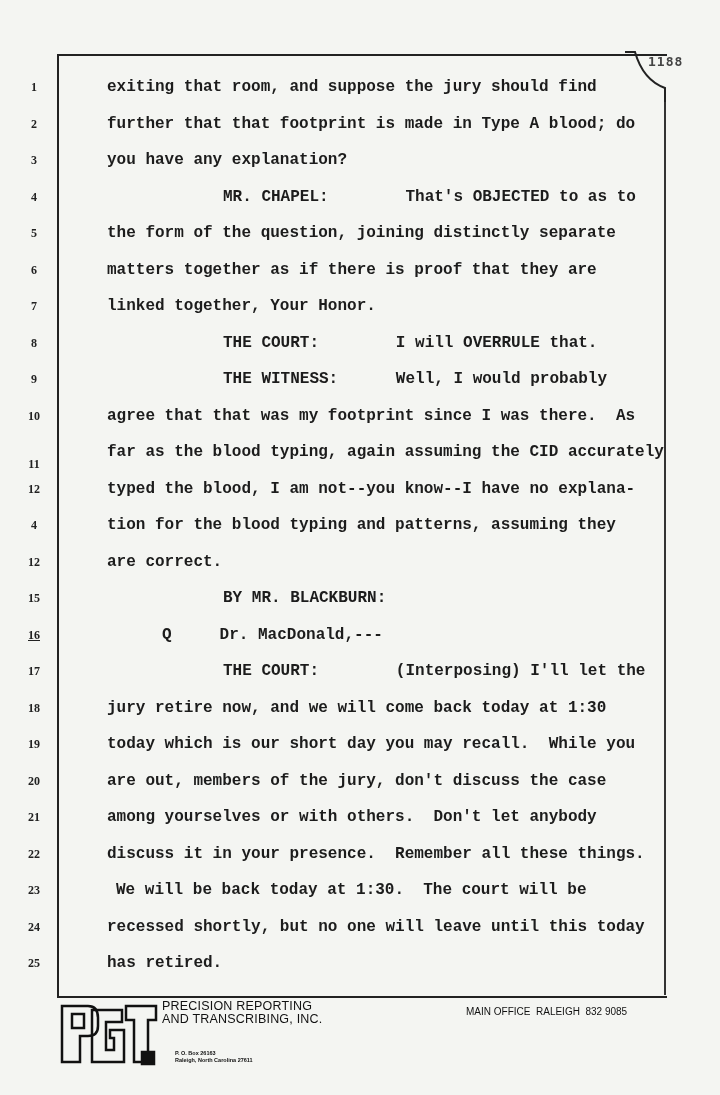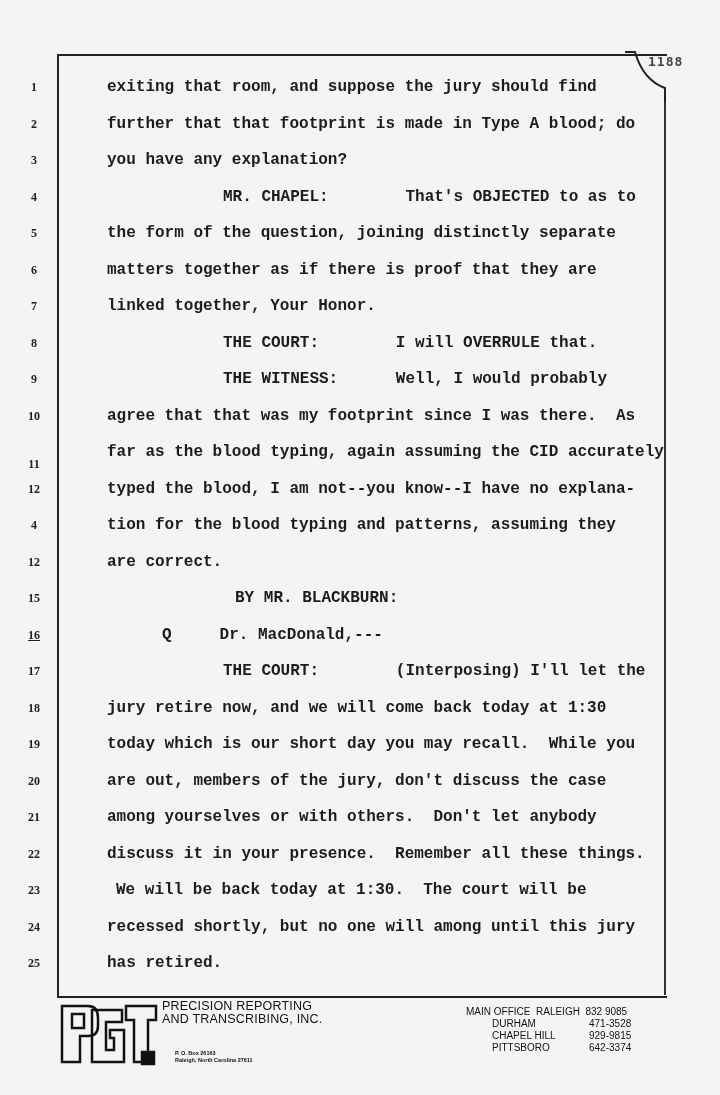--- a/index.html
+++ b/index.html
@@ -83,39 +83,39 @@
     <div class="tline" style="left: 107px; top: 406.5px;">agree that that was my footprint since I was there.  As</div>
     <div class="line-num" style="top: 457px;">11</div>
     <div class="tline" style="left: 107px; top: 443px;">far as the blood typing, again assuming the CID accurately</div>
     <div class="line-num" style="top: 481.5px;">12</div>
     <div class="tline" style="left: 107px; top: 479.5px;">typed the blood, I am not--you know--I have no explana-</div>
     <div class="line-num" style="top: 518px;">4</div>
     <div class="tline" style="left: 107px; top: 516px;">tion for the blood typing and patterns, assuming they</div>
     <div class="line-num" style="top: 554.5px;">12</div>
     <div class="tline" style="left: 107px; top: 552.5px;">are correct.</div>
     <div class="line-num" style="top: 591px;">15</div>
-    <div class="tline" style="left: 223px; top: 589px; margin-left: 12px;">BY MR. BLACKBURN:</div>
+    <div class="tline" style="left: 223px; top: 589px;">BY MR. BLACKBURN:</div>
     <div class="line-num" style="top: 627.5px; text-decoration: underline;">16</div>
     <div class="tline" style="left: 162px; top: 625.5px;">Q     Dr. MacDonald,---</div>
     <div class="line-num" style="top: 664px;">17</div>
     <div class="tline" style="left: 223px; top: 662px;">THE COURT:        (Interposing) I'll let the</div>
     <div class="line-num" style="top: 700.5px;">18</div>
     <div class="tline" style="left: 107px; top: 698.5px;">jury retire now, and we will come back today at 1:30</div>
     <div class="line-num" style="top: 737px;">19</div>
     <div class="tline" style="left: 107px; top: 735px;">today which is our short day you may recall.  While you</div>
     <div class="line-num" style="top: 773.5px;">20</div>
     <div class="tline" style="left: 107px; top: 771.5px;">are out, members of the jury, don't discuss the case</div>
     <div class="line-num" style="top: 810px;">21</div>
     <div class="tline" style="left: 107px; top: 808px;">among yourselves or with others.  Don't let anybody</div>
     <div class="line-num" style="top: 846.5px;">22</div>
     <div class="tline" style="left: 107px; top: 844.5px;">discuss it in your presence.  Remember all these things.</div>
     <div class="line-num" style="top: 883px; text-align: center;">23</div>
     <div class="tline" style="left: 116px; top: 881px;">We will be back today at 1:30.  The court will be</div>
     <div class="line-num" style="top: 919.5px;">24</div>
-    <div class="tline" style="left: 107px; top: 917.5px;">recessed shortly, but no one will among until this jury</div>
+    <div class="tline" style="left: 107px; top: 917.5px;">recessed shortly, but no one will leave until this today</div>
     <div class="line-num" style="top: 956px;">25</div>
     <div class="tline" style="left: 107px; top: 954px;">has retired.</div>
   </div>
 
 <svg class="footer-logo" viewBox="0 0 100 68">
   <g fill="none" stroke="#111" stroke-width="2.5">
     <path d="M4 6 H30 Q40 6 40 18 V26 Q40 36 30 36 H22 V62 H4 Z"></path>
     <path d="M14 14 V28 H26 V14 Z"></path>
     <path d="M34 10 H64 V22 H48 V50 H56 V38 H52 V30 H66 V62 H34 Z"></path>
     <path d="M68 6 H98 V20 H90 V62 H76 V20 H68 Z"></path>
@@ -125,27 +125,13 @@
 <div class="company">
   <div>PRECISION REPORTING</div>
   <div>AND TRANSCRIBING, INC.</div>
 </div>
 <div class="pobox">
   <div>P. O. Box 26163</div>
   <div>Raleigh, North Carolina  27611</div>
 </div>
 <div class="offices">
   <div class="main">MAIN OFFICE  RALEIGH  832 9085</div>
-  <div id="office-rows" style="padding-left:26px;">
-      <div class="row">
-        <span class="city">DURHAM</span>
-        <span>471-3528</span>
-      </div>
-      <div class="row">
-        <span class="city">CHAPEL HILL</span>
-        <span>929-9815</span>
-      </div>
-      <div class="row">
-        <span class="city">PITTSBORO</span>
-        <span>642-3374</span>
-      </div>
-    </div>
 </div>
 
 </body></html>

